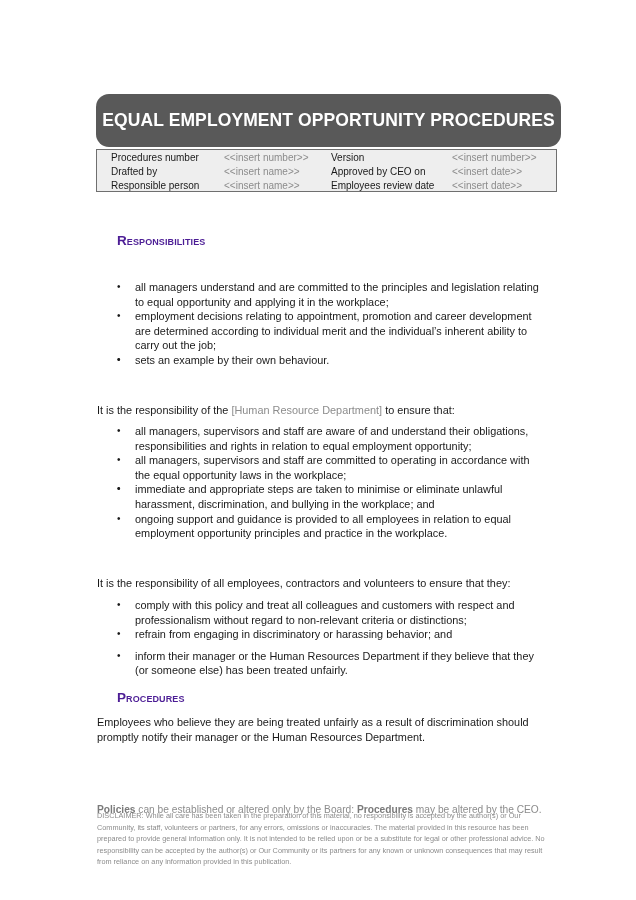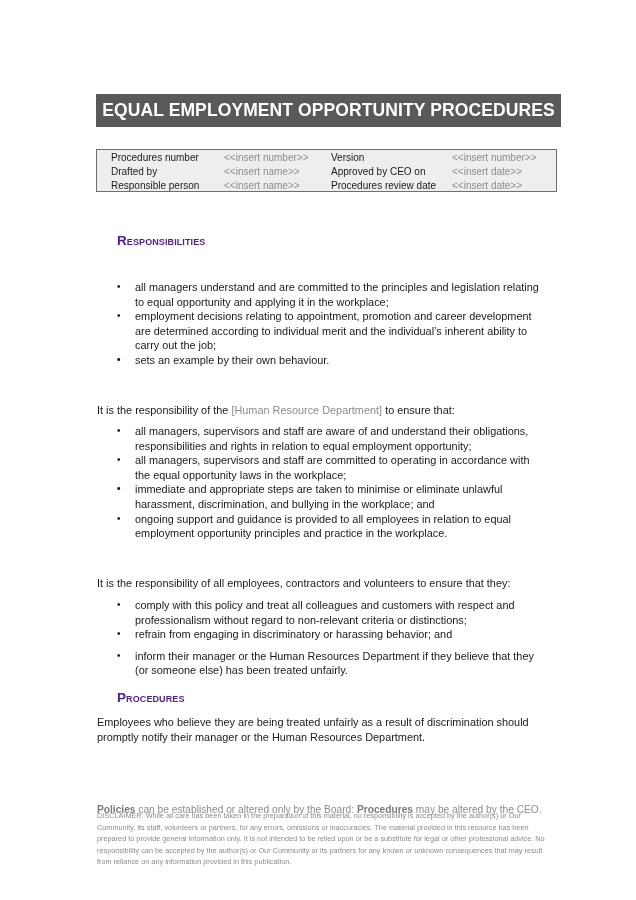--- a/index.html
+++ b/index.html
@@ -1,22 +1,22 @@
 <!DOCTYPE html>
 <html><head>
 <meta charset="utf-8">
 <style>
   html, body { margin: 0; padding: 0; background: #ffffff; }
   body { width: 636px; height: 900px; position: relative; overflow: hidden;
          font-family: "Liberation Sans", "DejaVu Sans", sans-serif; color: #1a1a1a; }
   .page { position: absolute; left: 0; top: 0; width: 636px; height: 900px; }
 
-  .title-bar { position: absolute; left: 96px; top: 94px; width: 465px; height: 33px;
+  .title-bar { position: absolute; left: 96px; top: 94px; width: 465px; height: 53px;
                background: #595959; color: #ffffff; display: flex; align-items: center; justify-content: center;
-               font-weight: bold; font-size: 17.5px; letter-spacing: 0.1px; }
+               font-weight: bold; font-size: 17.5px; letter-spacing: 0.1px; border-radius: 13px; }
 
   .meta-table { position: absolute; left: 96px; top: 149px; width: 461px; height: 43px;
                 background: #eeeeee; border: 1px solid #6f6f6f; box-sizing: border-box; }
   .meta-row { position: absolute; left: 9px; height: 14px; width: 100%; font-size: 10px; line-height: 14px; }
   .meta-row .c1 { position: absolute; left: 5px; color: #1a1a1a; }
   .meta-row .c2 { position: absolute; left: 118px; color: #8c8c8c; }
   .meta-row .c3 { position: absolute; left: 225px; color: #1a1a1a; }
   .meta-row .c4 { position: absolute; left: 346px; color: #8c8c8c; }
 
   .heading { position: absolute; left: 97px; font-weight: bold; font-size: 13.5px; font-variant: small-caps;
@@ -48,21 +48,21 @@
     </div>
     <div class="meta-row" style="top:15px">
       <span class="c1">Drafted by</span>
       <span class="c2">&lt;&lt;insert name&gt;&gt;</span>
       <span class="c3">Approved by CEO on</span>
       <span class="c4">&lt;&lt;insert date&gt;&gt;</span>
     </div>
     <div class="meta-row" style="top:29px">
       <span class="c1">Responsible person</span>
       <span class="c2">&lt;&lt;insert name&gt;&gt;</span>
-      <span class="c3">Procedures review date</span>
+      <span class="c3">Employees review date</span>
       <span class="c4">&lt;&lt;insert date&gt;&gt;</span>
     </div>
   </div>
 
   <div class="heading" style="top:233px">Responsibilities</div>
 
 
   <ul class="blist" style="top:280px">
     <li><span class="bullet">•</span><span>all managers understand and are committed to the principles and legislation relating to equal opportunity and applying it in the workplace;</span></li>
     <li><span class="bullet">•</span><span>employment decisions relating to appointment, promotion and career development are determined according to individual merit and the individual’s inherent ability to carry out the job;</span></li>

